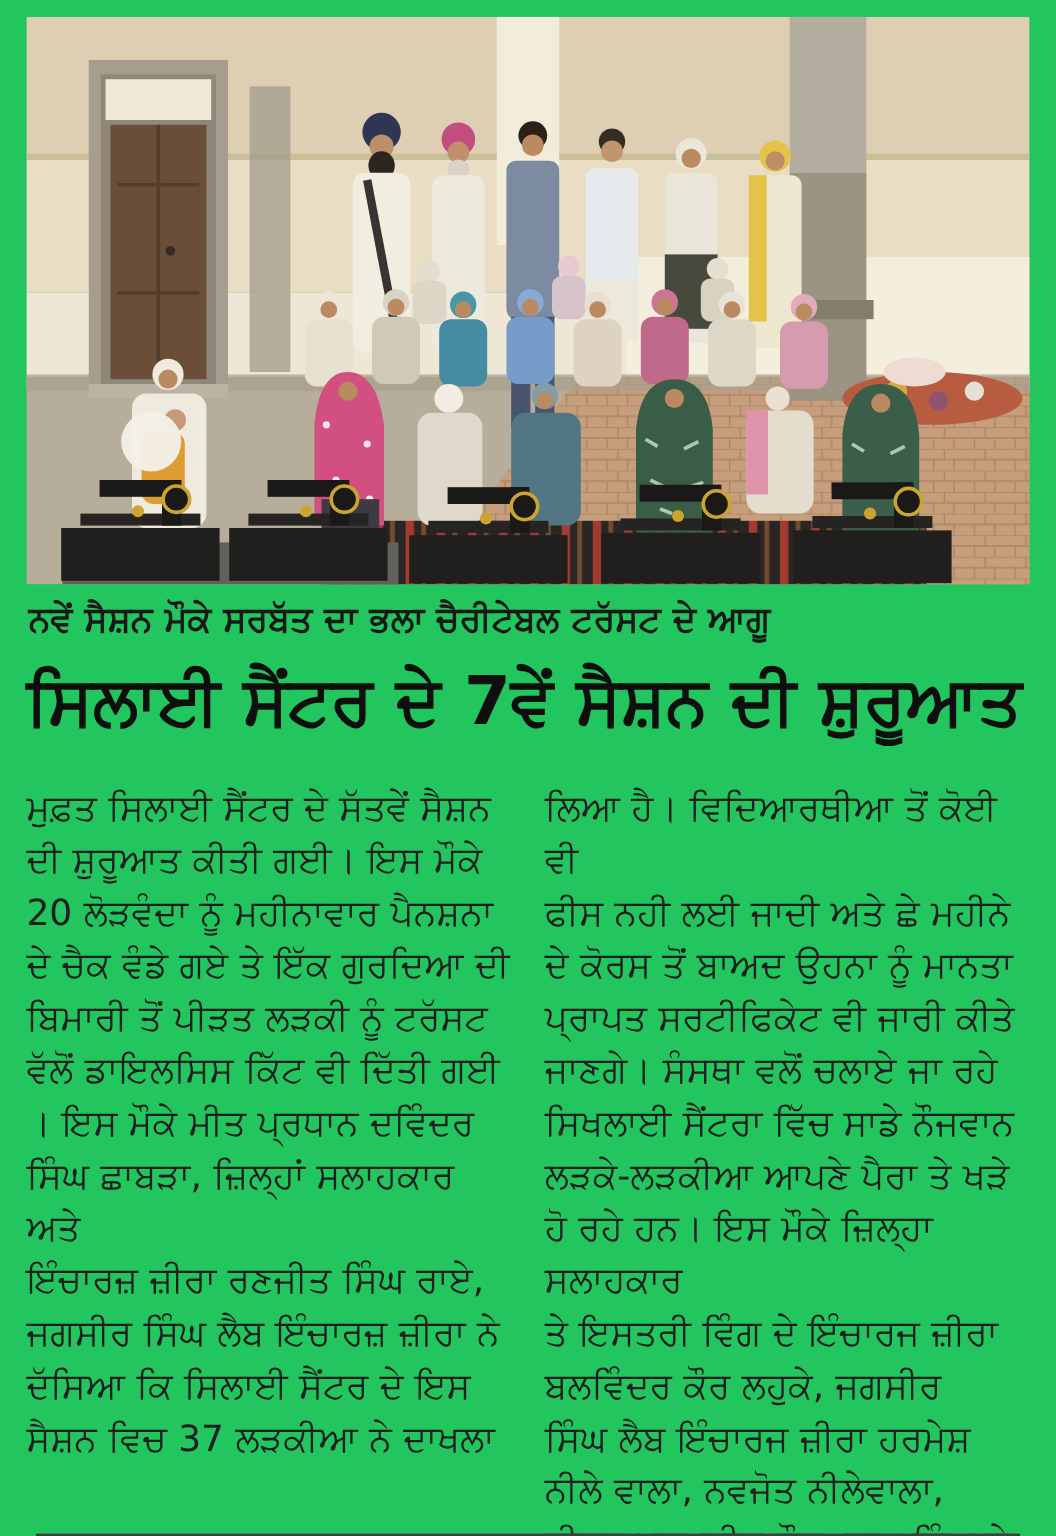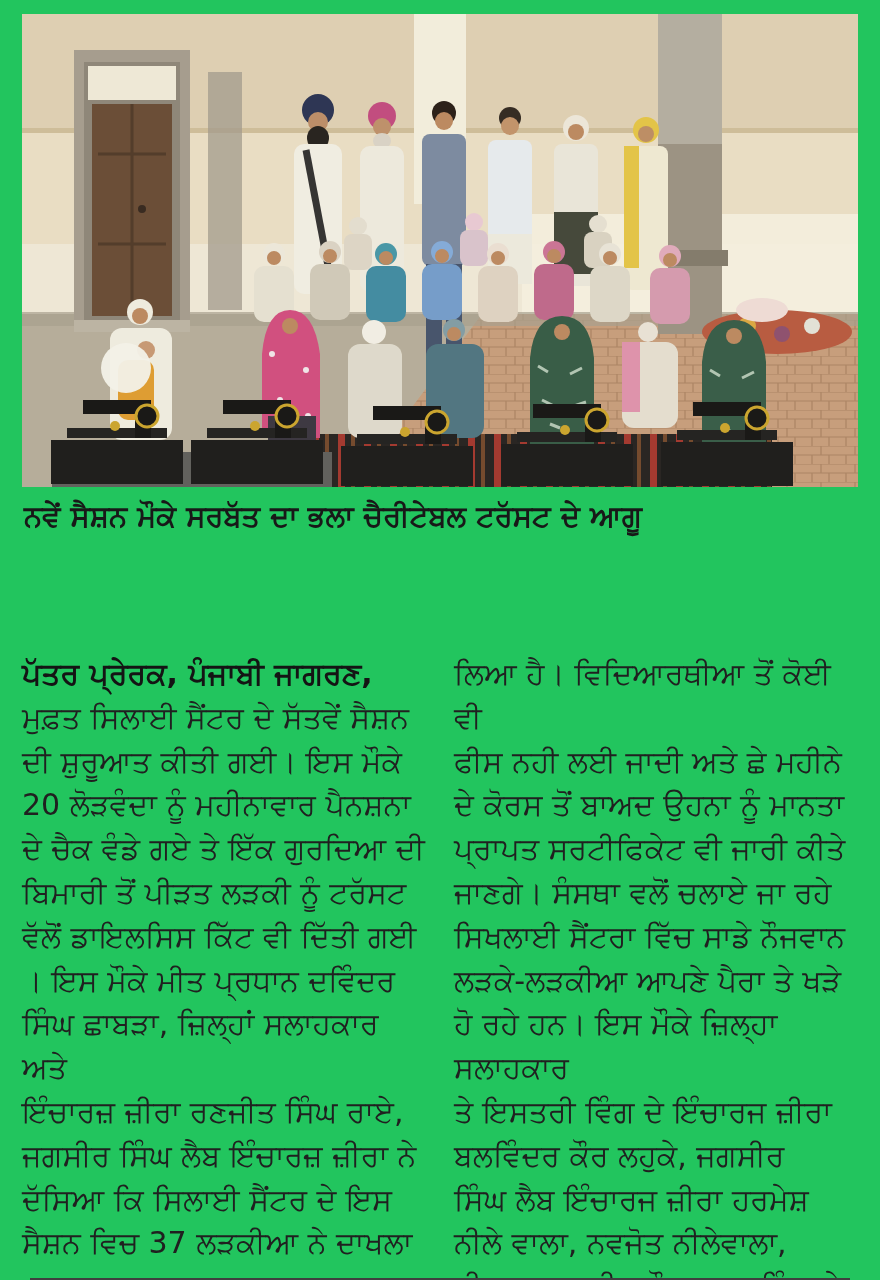--- a/index.html
+++ b/index.html
@@ -250,24 +250,24 @@
         <circle cx="30" cy="402" r="11" fill="#0d0d0d" stroke="#c9a227" stroke-width="3"></circle>
         <circle cx="-2" cy="412" r="5" fill="#c9a227"></circle>
       </g>
     </g>
 
     <rect x="0" y="0" width="836" height="473" fill="#e8d9c0" opacity="0.06"></rect>
   </svg>
 
   <div class="caption">ਨਵੇਂ ਸੈਸ਼ਨ ਮੌਕੇ ਸਰਬੱਤ ਦਾ ਭਲਾ ਚੈਰੀਟੇਬਲ ਟਰੱਸਟ ਦੇ ਆਗੂ</div>
 
+  <h1 class="headline">ਸਿਲਾਈ ਸੈਂਟਰ ਦੇ 7ਵੇਂ ਸੈਸ਼ਨ ਦੀ ਸ਼ੁਰੂਆਤ</h1>
 
   <div class="columns">
     <div class="col">
-      <div class="line"><b>ਪੱਤਰ ਪ੍ਰੇਰਕ, ਪੰਜਾਬੀ ਜਾਗਰਣ,</b></div>
       <div class="lines">ਮੁਫ਼ਤ ਸਿਲਾਈ ਸੈਂਟਰ ਦੇ ਸੱਤਵੇਂ ਸੈਸ਼ਨ
 ਦੀ ਸ਼ੁਰੂਆਤ ਕੀਤੀ ਗਈ। ਇਸ ਮੌਕੇ
 20 ਲੋੜਵੰਦਾ ਨੂੰ ਮਹੀਨਾਵਾਰ ਪੈਨਸ਼ਨਾ
 ਦੇ ਚੈਕ ਵੰਡੇ ਗਏ ਤੇ ਇੱਕ ਗੁਰਦਿਆ ਦੀ
 ਬਿਮਾਰੀ ਤੋਂ ਪੀੜਤ ਲੜਕੀ ਨੂੰ ਟਰੱਸਟ
 ਵੱਲੋਂ ਡਾਇਲਸਿਸ ਕਿੱਟ ਵੀ ਦਿੱਤੀ ਗਈ
 । ਇਸ ਮੌਕੇ ਮੀਤ ਪ੍ਰਧਾਨ ਦਵਿੰਦਰ
 ਸਿੰਘ ਛਾਬੜਾ, ਜ਼ਿਲ੍ਹਾਂ ਸਲਾਹਕਾਰ ਅਤੇ
 ਇੰਚਾਰਜ਼ ਜ਼ੀਰਾ ਰਣਜੀਤ ਸਿੰਘ ਰਾਏ,
 ਜਗਸੀਰ ਸਿੰਘ ਲੈਬ ਇੰਚਾਰਜ਼ ਜ਼ੀਰਾ ਨੇ

